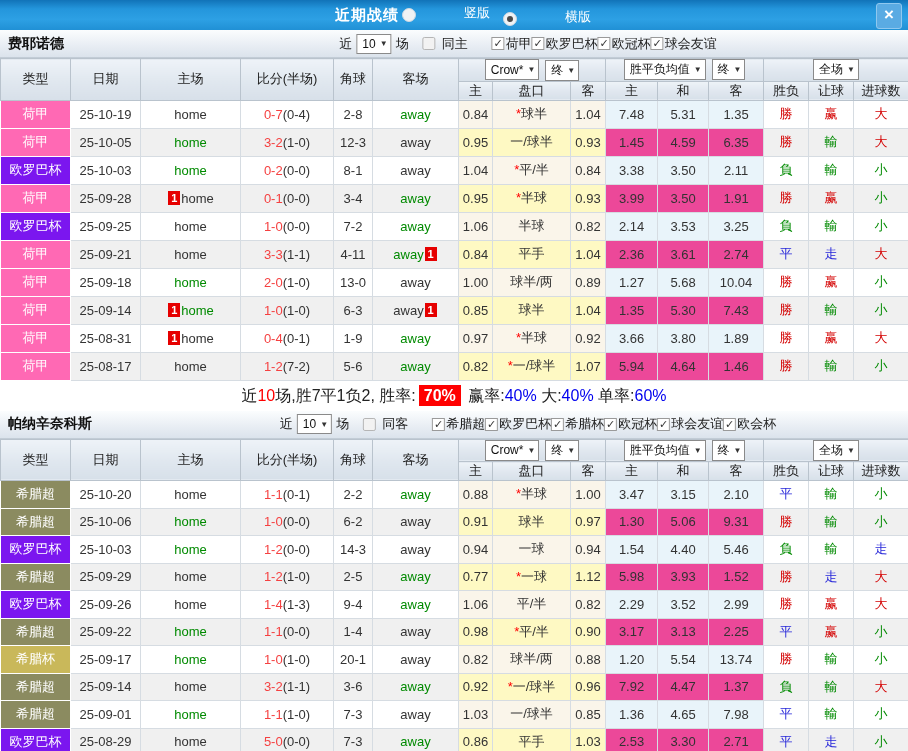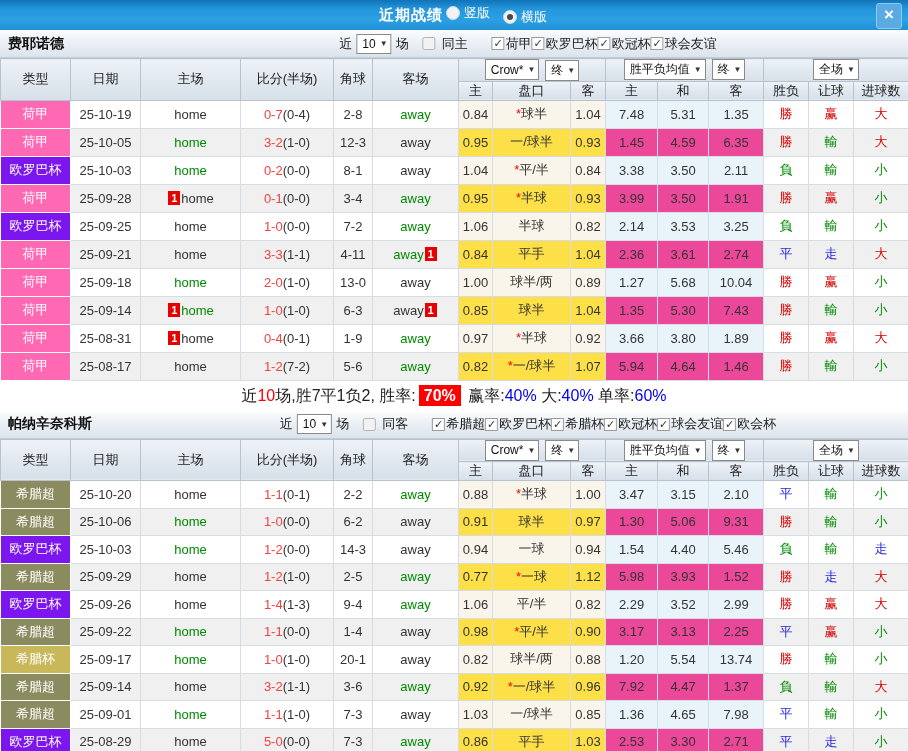--- a/index.html
+++ b/index.html
@@ -7,21 +7,21 @@
     --red:#d40000; --green:#008a00; --blue:#2626d9;
   }
   html,body{margin:0;padding:0;background:#fff;}
   body{font-family:"Liberation Sans","DejaVu Sans",sans-serif;}
   #app{width:908px;height:751px;overflow:hidden;background:#fff;position:relative;}
 
   
   .titlebar{height:30px;background:linear-gradient(180deg,#1173b8 0%,#2496dc 30%,#2da0e4 65%,#2090d5 100%);
     display:flex;align-items:center;justify-content:center;position:relative;color:#fff;}
   .title{font-size:15px;font-weight:bold;letter-spacing:1px;margin-left:28px;}
-  .radio-wrap{display:inline-flex;align-items:center;margin-left:3px;}
+  .radio-wrap{display:inline-flex;align-items:flex-end;margin-left:3px;gap:44px;}
   .radio{width:12px;height:12px;border-radius:50%;background:#f0f2f4;border:1px solid #cdd8e2;
     display:inline-flex;align-items:center;justify-content:center;margin-right:4px;cursor:pointer;}
   .radio .dot{width:6px;height:6px;border-radius:50%;background:#4a4a4a;}
   .radio-label{font-size:13px;color:#fff;margin-right:10px;}
   .closebtn{position:absolute;right:6px;top:3px;width:24px;height:24px;background:#5aabe3;border:1px solid #8fc8ef;
     border-radius:3px;color:#fff;font-size:17px;font-weight:bold;line-height:22px;text-align:center;cursor:pointer;}
 
   
   .secbar{height:28px;background:linear-gradient(180deg,#fbfdfe 0%,#e9eef4 55%,#dbe3ec 100%);
     border-bottom:1px solid #c2ccd6;position:relative;display:flex;align-items:center;box-sizing:border-box;}
@@ -43,21 +43,21 @@
   table.grid{border-collapse:collapse;table-layout:fixed;width:908px;font-size:13px;color:#333;}
   .grid th,.grid td{border:1px solid var(--border);text-align:center;padding:0;overflow:hidden;white-space:nowrap;}
   .grid th{background:linear-gradient(180deg,#eef3f8 0%,#e0e7ef 55%,#d7e0e9 100%);
     border-color:var(--hborder);font-weight:normal;color:#222;}
   .grid thead .rowA th{height:21px;}
   .grid thead .rowB th{height:17px;}
   .hgroup{vertical-align:middle;}
   .hgroup .sel{height:19px;margin:0 3px;}
   tr.even td{background:#f0f0f0;}
   tr td.crow{background:#faf5ea;text-align:center;}
-  tr.even td.crow{background:#fde047;}
+  tr.even td.crow{background:#fef9c3;}
   tr td.avg{background:#e9f4fa;}
   tr.even td.avg{background:#ec4899;}
   td.league{color:#fff;border-color:#fff;}
   .tgreen{color:var(--green);}
   .score{color:#f54040;}
   .half{color:#333;}
   .star{color:#f00;}
   .rb{display:inline-block;background:#e60000;color:#fff;font-size:11px;font-weight:bold;width:12px;height:14px;
     line-height:14px;margin:0 1px;vertical-align:1px;}
   .cr{color:var(--red);}

